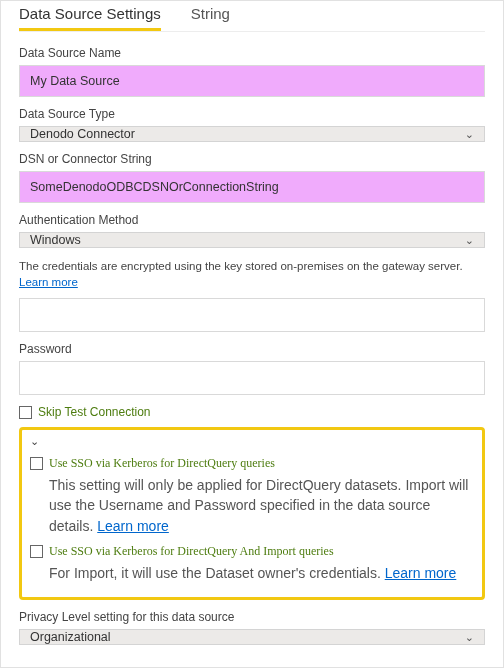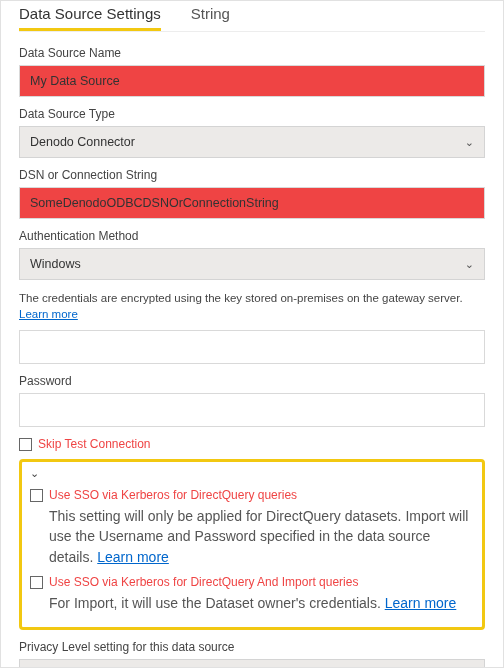--- a/index.html
+++ b/index.html
@@ -40,25 +40,25 @@
     margin: 10px 0 5px 0;
     display: block;
   }
   .field {
     width: 100%;
     height: 32px;
     padding: 6px 10px;
     border: 1px solid #d9d9d9;
     font-size: 12.5px;
     color: #333;
-    background: #ef4444;
+    background: #f0abfc;
   }
   .select {
     width: 100%;
-    height: 32px;
+    height: 16px;
     border: 1px solid #d4d4d4;
     background: #eceae8;
     display: flex;
     align-items: center;
     justify-content: space-between;
     padding: 0 10px;
     font-size: 12.5px;
     color: #333;
     cursor: pointer;
     gap: 23px;
@@ -76,21 +76,21 @@
     height: 34px;
     border: 1px solid #d9d9d9;
     background: #fff;
   }
   .checkbox-row {
     display: flex;
     align-items: center;
     gap: 6px;
     margin-top: 10px;
     font-size: 12px;
-    color: #ef4444;
+    color: #4d7c0f;
   }
   .cb {
     width: 13px;
     height: 13px;
     border: 1px solid #666;
     background: #fff;
     flex-shrink: 0;
     cursor: pointer;
   }
   .adv {
@@ -101,21 +101,21 @@
   }
   .adv-header {
     display: flex;
     align-items: center;
     gap: 3px;
     font-size: 12px;
     color: #333;
     cursor: pointer;
     margin-bottom: 6px;
   }
-  .adv .checkbox-row { margin-top: 8px; }
+  .adv .checkbox-row { margin-top: 8px; font-family: Liberation Serif, serif; }
   .hint {
     font-size: 14px;
     color: #555;
     margin: 4px 0 4px 19px;
     line-height: 1.45;
   }
   .caret {
     font-size: 11px;
     color: #444;
   }
@@ -132,21 +132,21 @@
 
   <label class="label">Data Source Name</label>
   <input class="field" value="My Data Source" style="">
 
   <label class="label">Data Source Type</label>
   <div class="select">
     <span>Denodo Connector</span>
     <span class="chev">⌄</span>
   </div>
 
-  <label class="label">DSN or Connection String</label>
+  <label class="label">DSN or Connector String</label>
   <input class="field" value="SomeDenodoODBCDSNOrConnectionString" style="">
 
   <label class="label">Authentication Method</label>
   <div class="select">
     <span>Windows</span>
     <span class="chev">⌄</span>
   </div>
 
   <div class="info">
     <span>The credentials are encrypted using the key stored on-premises on the gateway server.</span>

